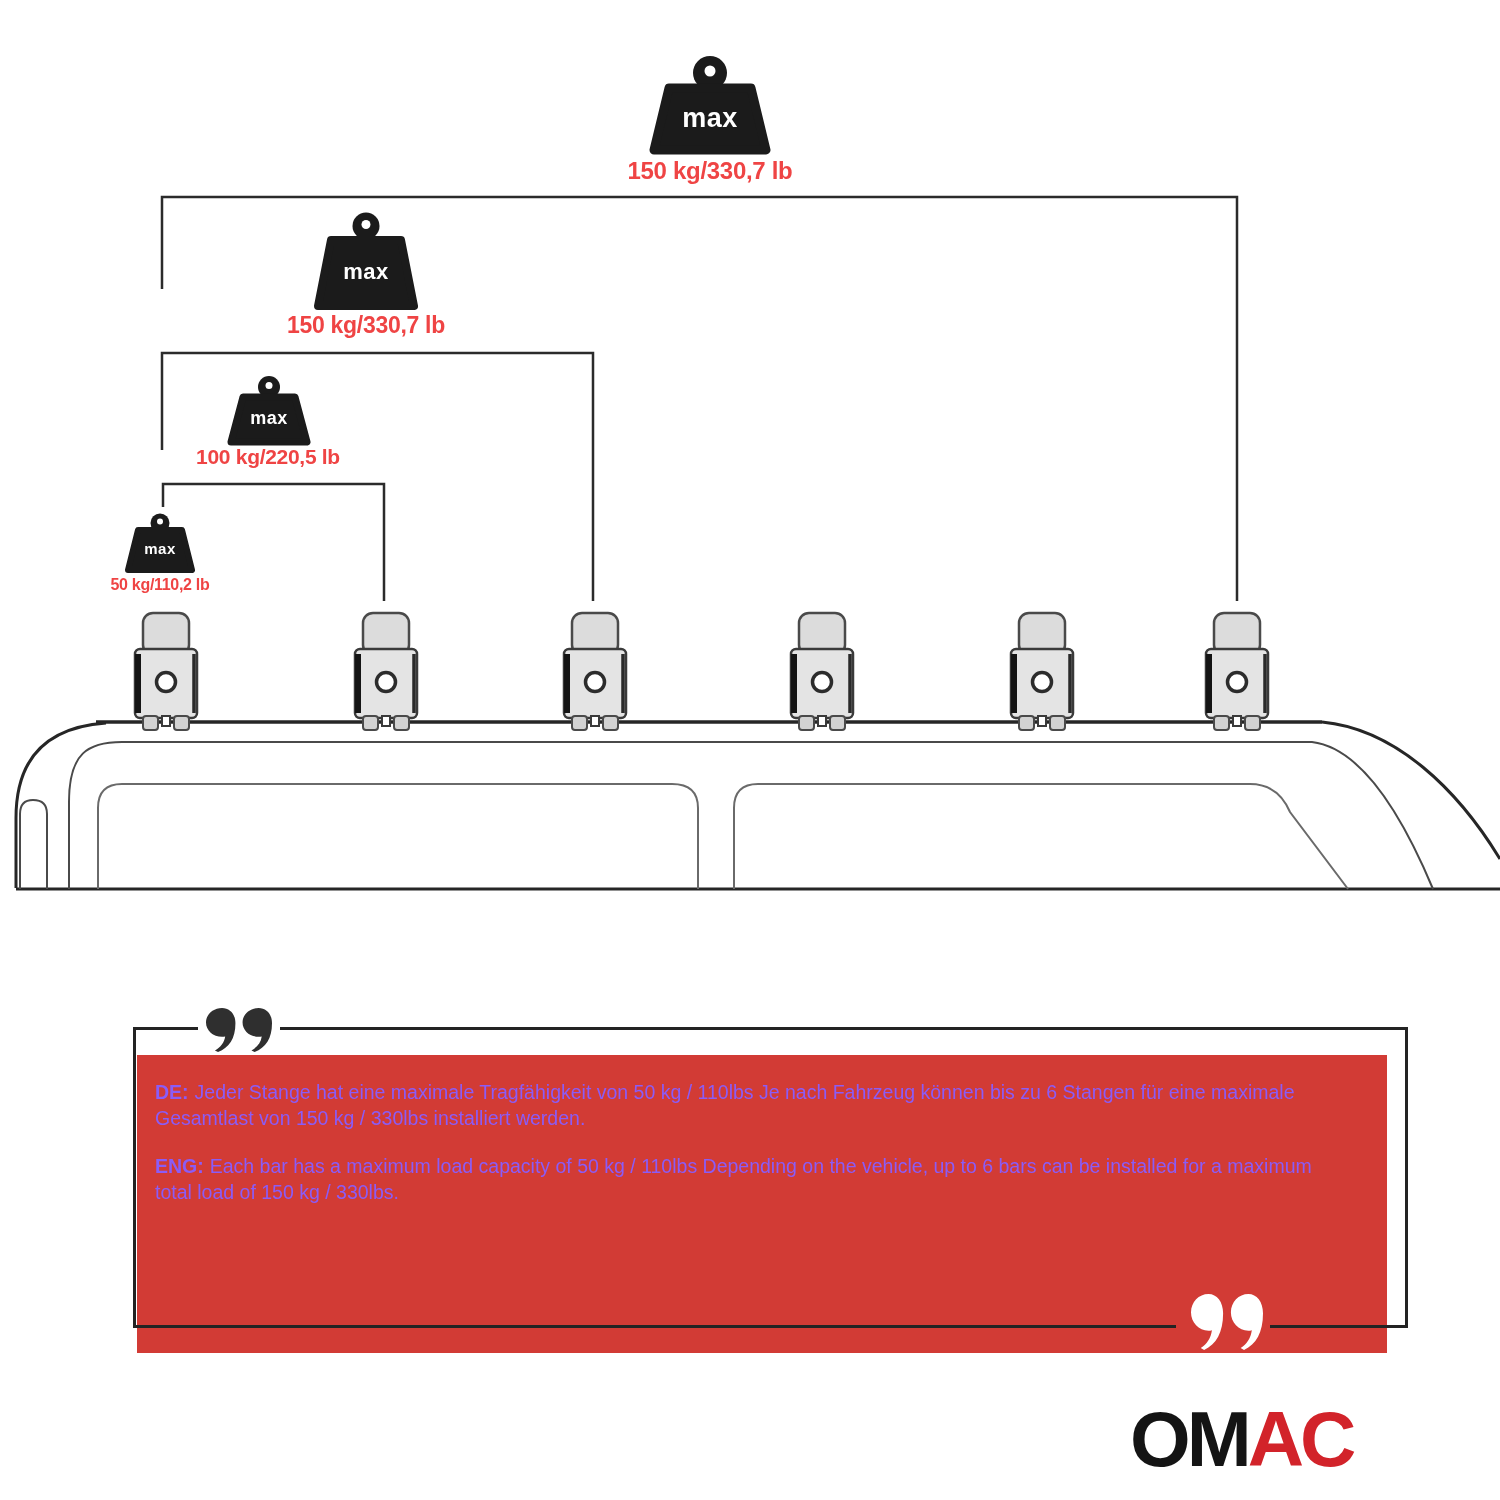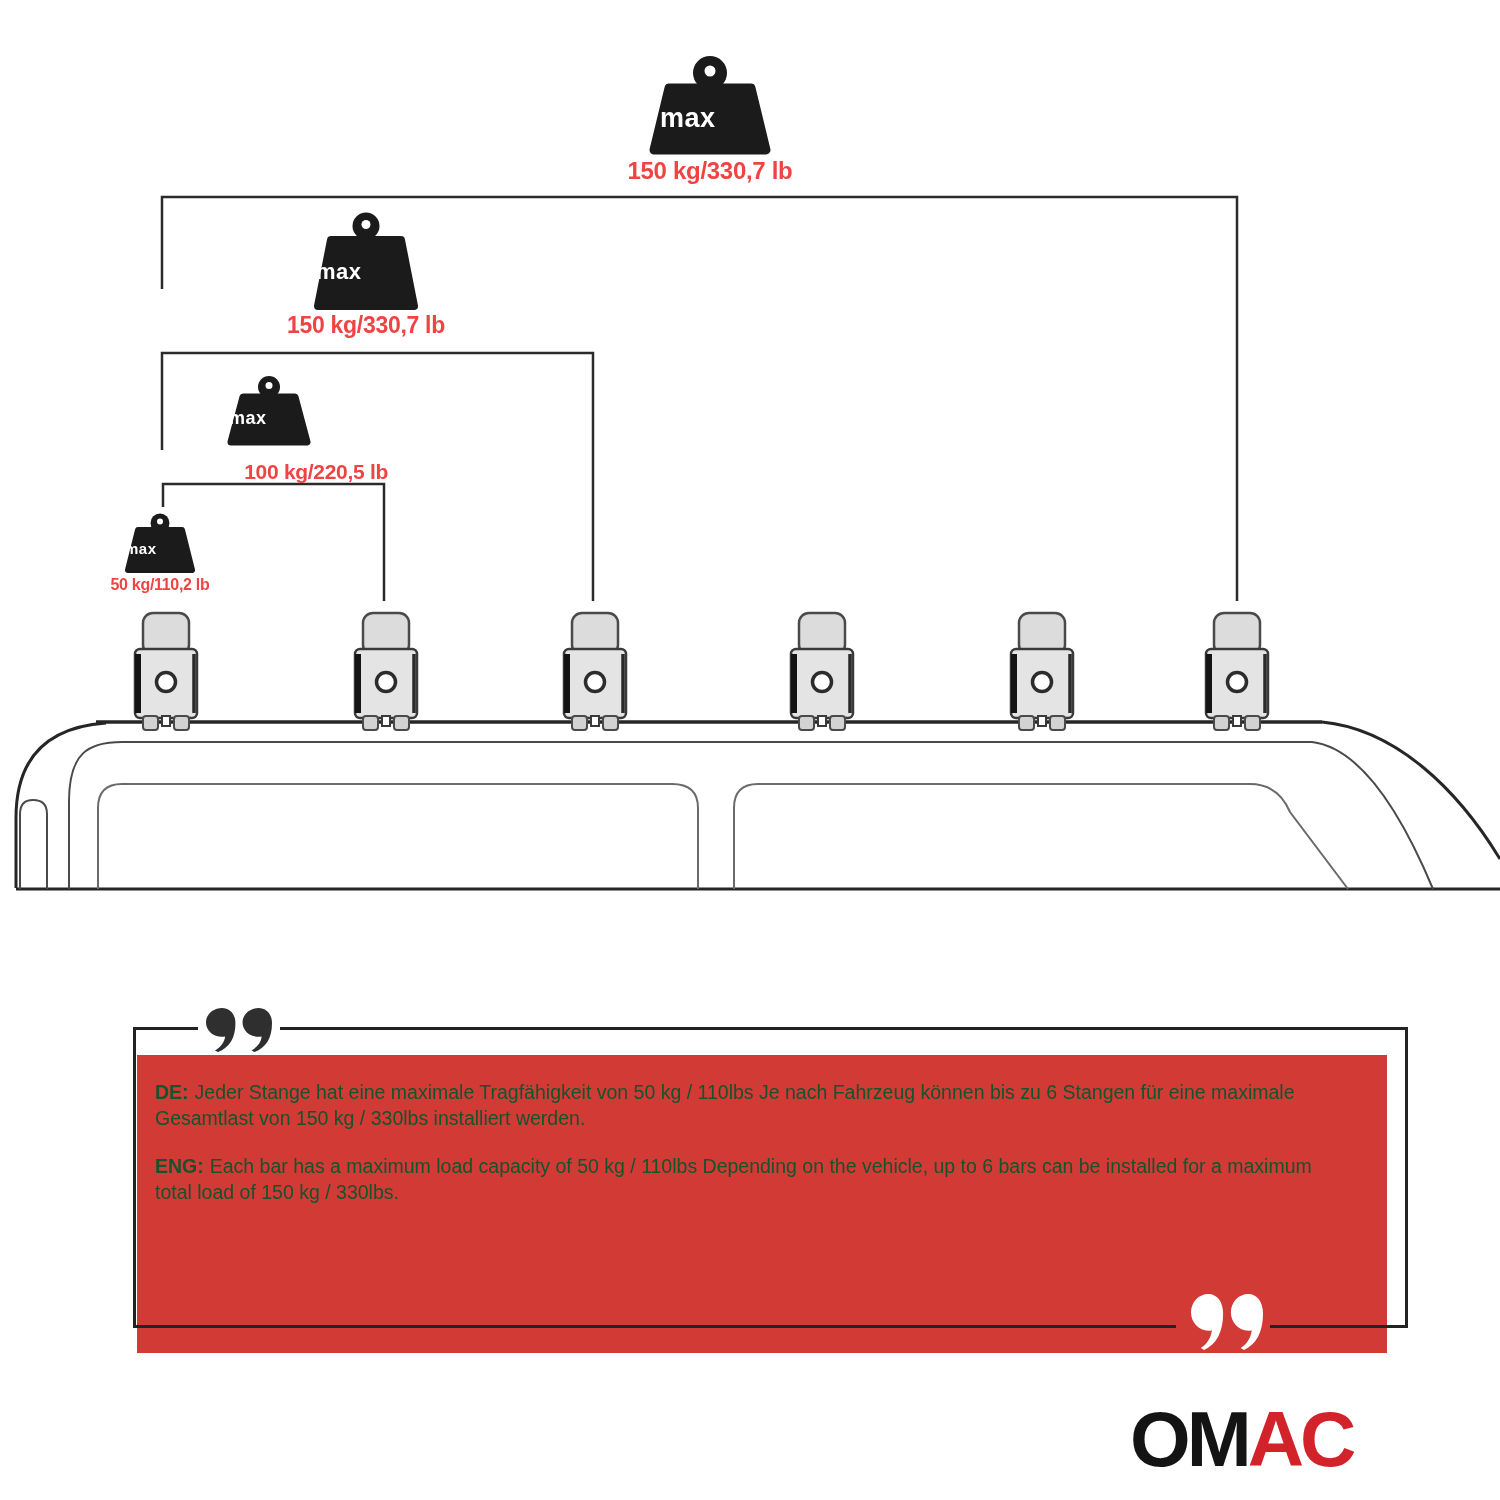--- a/index.html
+++ b/index.html
@@ -1,24 +1,24 @@
 <!DOCTYPE html>
 <html><head>
 <meta charset="utf-8">
 <style>
   html,body{margin:0;padding:0;background:#fff;}
   body{font-family:"Liberation Sans", sans-serif;}
   #canvas{position:relative;width:1500px;height:1500px;background:#fff;overflow:hidden;}
   #lineart{position:absolute;left:0;top:0;z-index:1;}
-  .max-label{position:absolute;color:#fff;font-weight:bold;letter-spacing:.5px;z-index:2;}
+  .max-label{position:absolute;color:#fff;font-weight:bold;text-align:center;letter-spacing:.5px;z-index:2;}
   .cap-label{position:absolute;color:#ef4444;font-weight:bold;text-align:center;letter-spacing:-0.3px;z-index:2;white-space:nowrap;}
   
   .red-box{position:absolute;left:137px;top:1055px;width:1250px;height:298px;background:#d23b35;z-index:2;}
   .outline-box{position:absolute;left:133px;top:1027px;width:1269px;height:295px;border:3px solid #232323;background:transparent;z-index:3;}
-  .note-text{position:absolute;left:155px;top:1080px;width:1195px;z-index:4;color:#14532d;font-size:19.5px;line-height:1.32;}
+  .note-text{position:absolute;left:155px;top:1080px;width:1195px;z-index:4;color:#8b5cf6;font-size:19.5px;line-height:1.32;}
   .note-text p{margin:0 0 23px 0;}
   .note-text b{font-weight:bold;margin-right:6px;}
   .open-quote-bg{position:absolute;left:198px;top:1006px;width:82px;height:48px;background:#fff;z-index:5;display:flex;align-items:center;justify-content:center;}
   .close-quote-patch{position:absolute;left:1176px;top:1316px;width:94px;height:16px;background:#d23b35;z-index:5;}
   .close-quote{position:absolute;left:1191px;top:1294px;width:72px;height:56px;z-index:6;}
   .logo{position:absolute;left:1130px;top:1400px;width:340px;font-size:78px;font-weight:bold;letter-spacing:-4px;z-index:2;line-height:1;}
   .logo .om{color:#141414;}
   .logo .ac{color:#d2232a;}
 </style>
 </head>
@@ -92,21 +92,21 @@
     </g>
   </svg>
 
   <div class="max-label" style="left:660px;top:103px;width:100px;font-size:27px;">max</div>
   <div class="max-label" style="left:316px;top:259px;width:100px;font-size:22px;">max</div>
   <div class="max-label" style="left:229px;top:408px;width:80px;font-size:18px;">max</div>
   <div class="max-label" style="left:125px;top:540px;width:70px;font-size:15px;">max</div>
 
   <div class="cap-label" style="left:560px;top:157px;width:300px;font-size:24px;">150 kg/330,7 lb</div>
   <div class="cap-label" style="left:236px;top:312px;width:260px;font-size:23px;">150 kg/330,7 lb</div>
-  <div class="cap-label" style="left:148px;top:460px;width:240px;font-size:21px;text-align:right;">100 kg/220,5 lb</div>
+  <div class="cap-label" style="left:148px;top:445px;width:240px;font-size:21px;">100 kg/220,5 lb</div>
   <div class="cap-label" style="left:58px;top:576px;width:204px;font-size:16px;">50 kg/110,2 lb</div>
 
   <div class="red-box"></div>
   <div class="outline-box"></div>
 
   <div class="note-text">
     <p><b>DE:</b><span>Jeder Stange hat eine maximale Tragfähigkeit von 50 kg / 110lbs Je nach Fahrzeug können bis zu 6 Stangen für eine maximale Gesamtlast von 150 kg / 330lbs installiert werden.</span></p>
     <p><b>ENG:</b><span>Each bar has a maximum load capacity of 50 kg / 110lbs Depending on the vehicle, up to 6 bars can be installed for a maximum total load of 150 kg / 330lbs.</span></p>
   </div>
 

